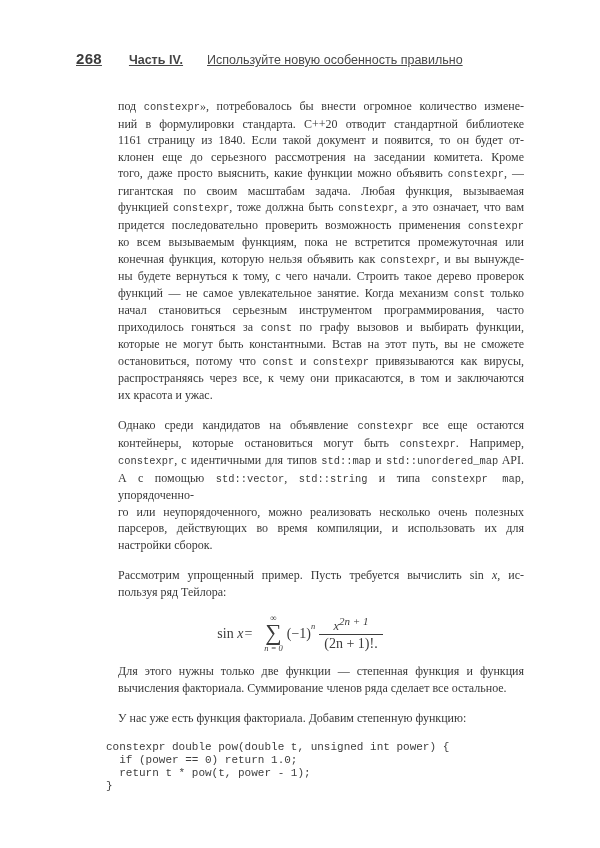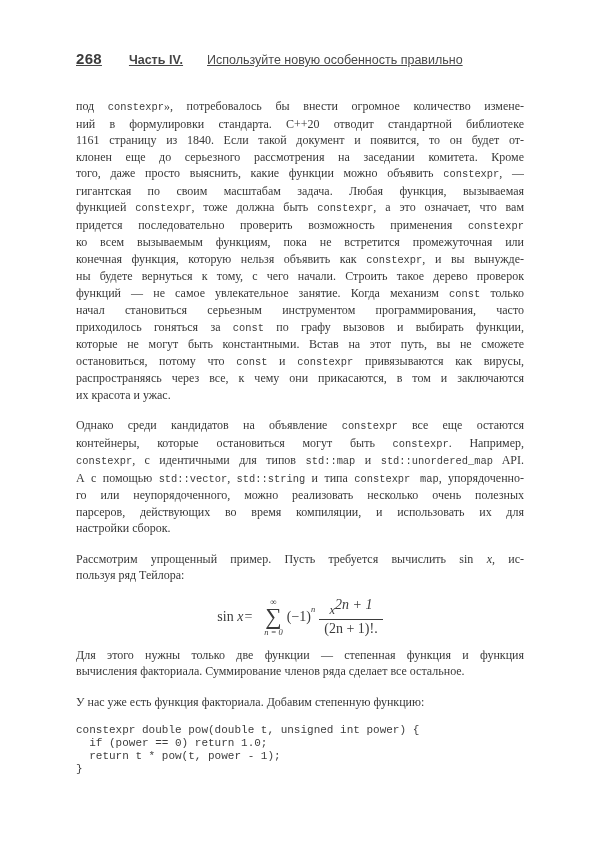--- a/index.html
+++ b/index.html
@@ -26,20 +26,21 @@
 
   
   .para { margin: 0 0 14px 0; }
   .line {
     font-size: 12px;
     line-height: 16.5px;
     text-align: justify;
     text-align-last: justify;
     overflow: hidden;
     white-space: normal;
+    margin-left: 42px;
   }
   .line.last { text-align-last: left; }
   .icode {
     font-family: "Liberation Mono", "DejaVu Sans Mono", monospace;
     font-size: 10.4px;
     color: #3d3d3d;
   }
   .ivar { font-style: italic; }
 
   
@@ -53,31 +54,31 @@
   .f-var, .f-sup-i { font-style: italic; }
   .f-eq { margin: 0 4px 0 1px; }
   .f-sum { display: inline-flex; flex-direction: column; align-items: center; line-height: 1; margin: 0 3px; }
   .f-inf { font-size: 9px; line-height: 8px; }
   .f-sigma { font-size: 23px; line-height: 22px; }
   .f-lim { font-size: 8.5px; line-height: 9px; font-style: italic; }
   .f-sign { margin: 0 1px; }
   sup.f-exp { font-size: 8.5px; font-style: italic; vertical-align: super; line-height: 0; }
   .f-frac { display: inline-flex; flex-direction: column; align-items: center; margin-left: 3px; line-height: 1; }
   .f-num { font-size: 12.5px; padding: 0 2px 2px 2px; }
-  .f-num sup { font-size: 14px; font-style: italic; }
+  .f-num sup { font-size: 11px; font-style: italic; }
   .f-den { border-top: 1px solid #3b3b3b; font-size: 14px; padding: 2px 5px 0 5px; }
 
   
   .codeblock {
     margin-top: 10px;
     font-family: "Liberation Mono", "DejaVu Sans Mono", monospace;
     font-size: 11px;
     color: #3d3d3d;
   }
-  .code-line { line-height: 13px; white-space: pre; }
+  .code-line { line-height: 13px; white-space: pre; margin-left: 30px; }
 </style>
 </head>
 <body>
 
 <div class="page">
 
   <div class="runhead">
     <span class="pagenum">268</span>
     <span class="partlabel">Часть IV.</span>
     <span class="parttitle">Используйте новую особенность правильно</span>

